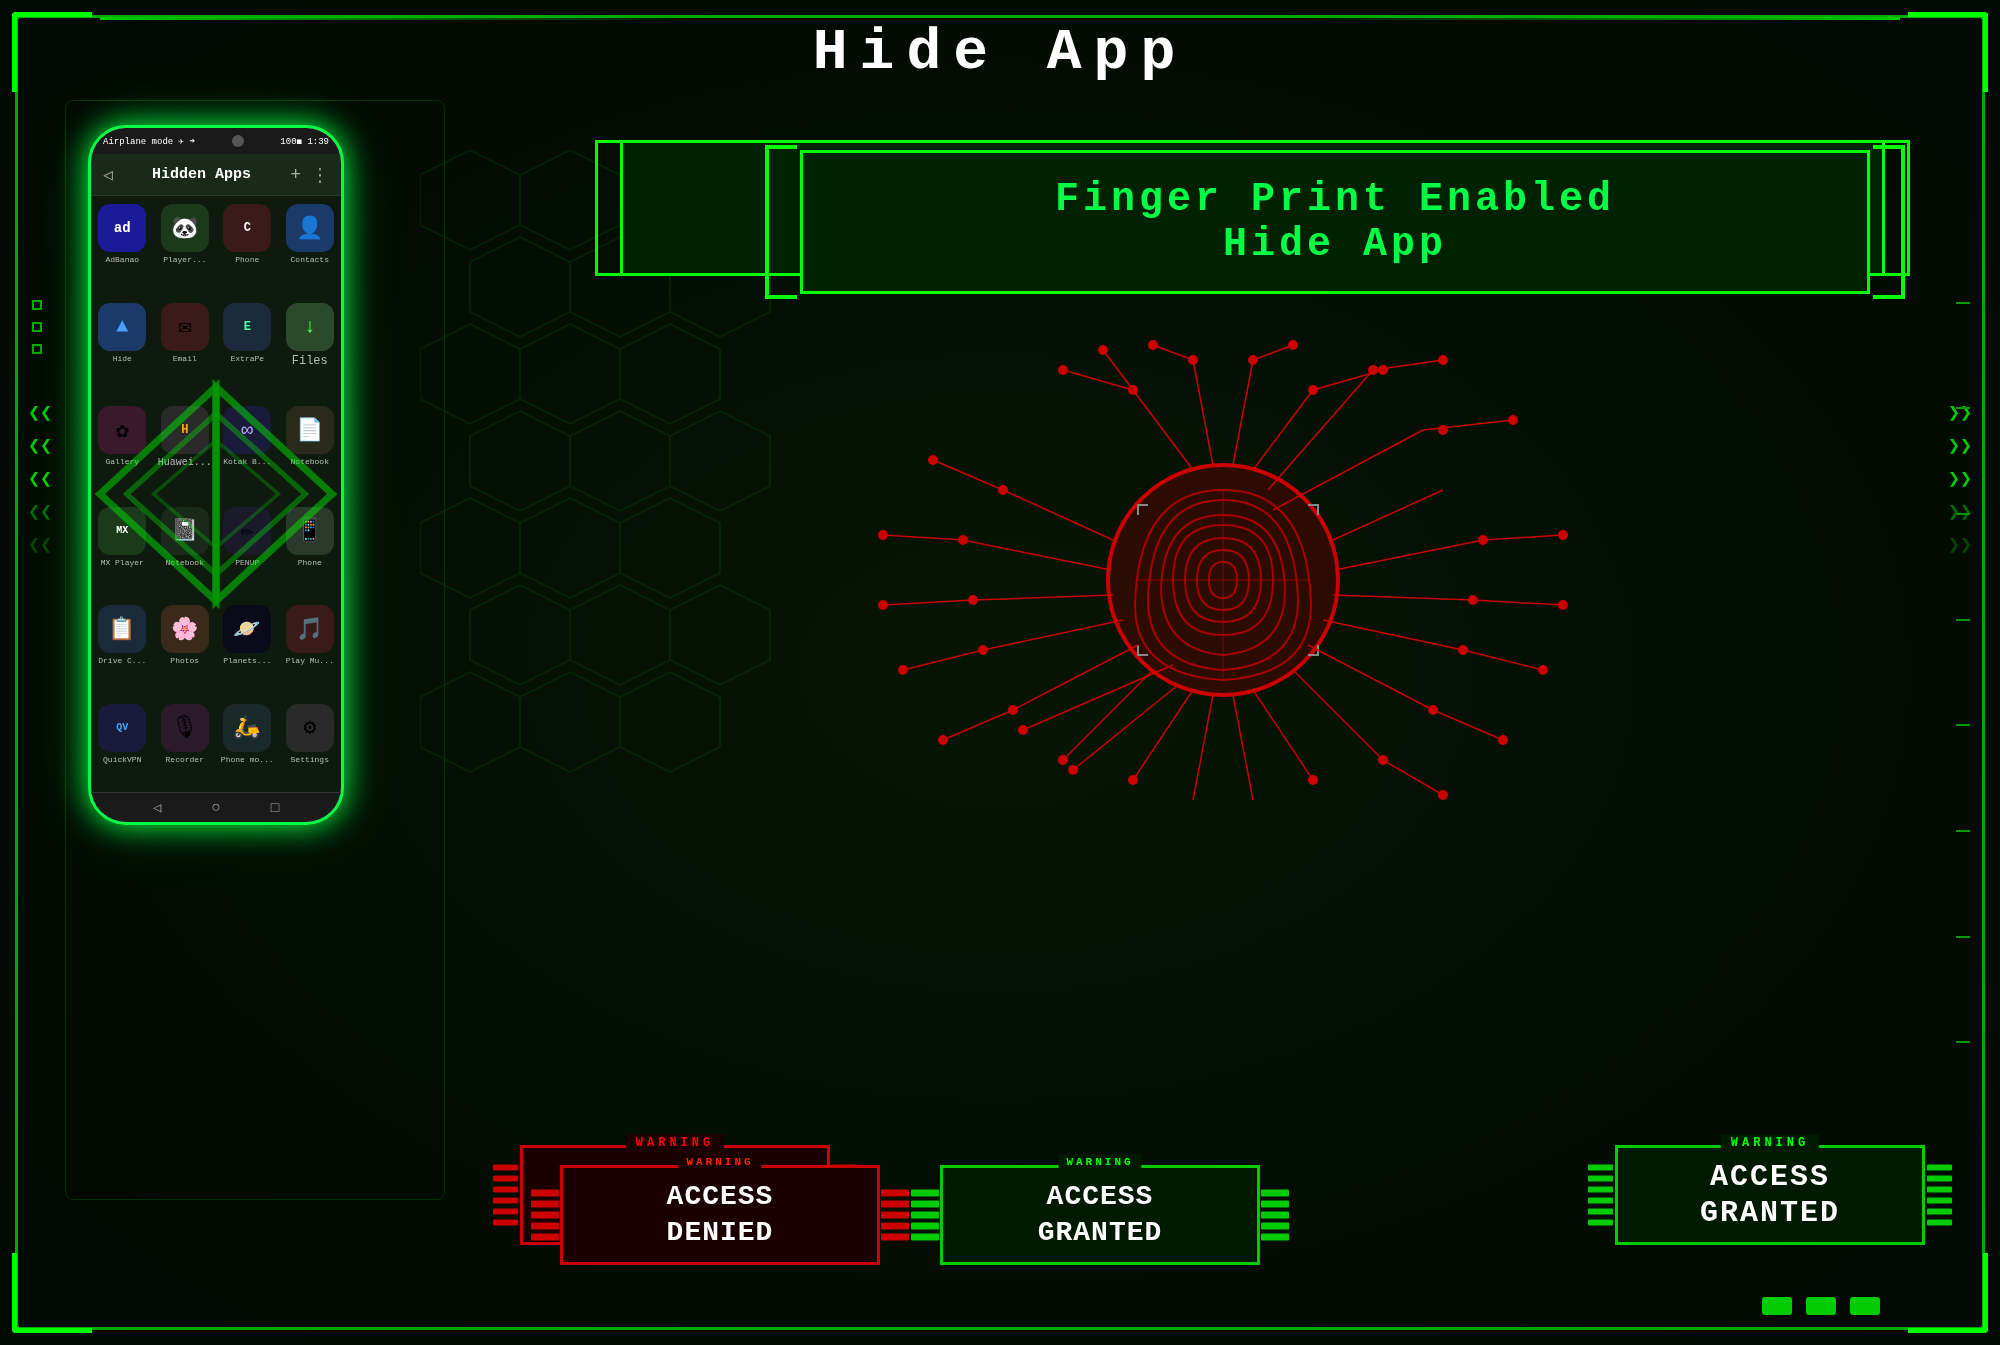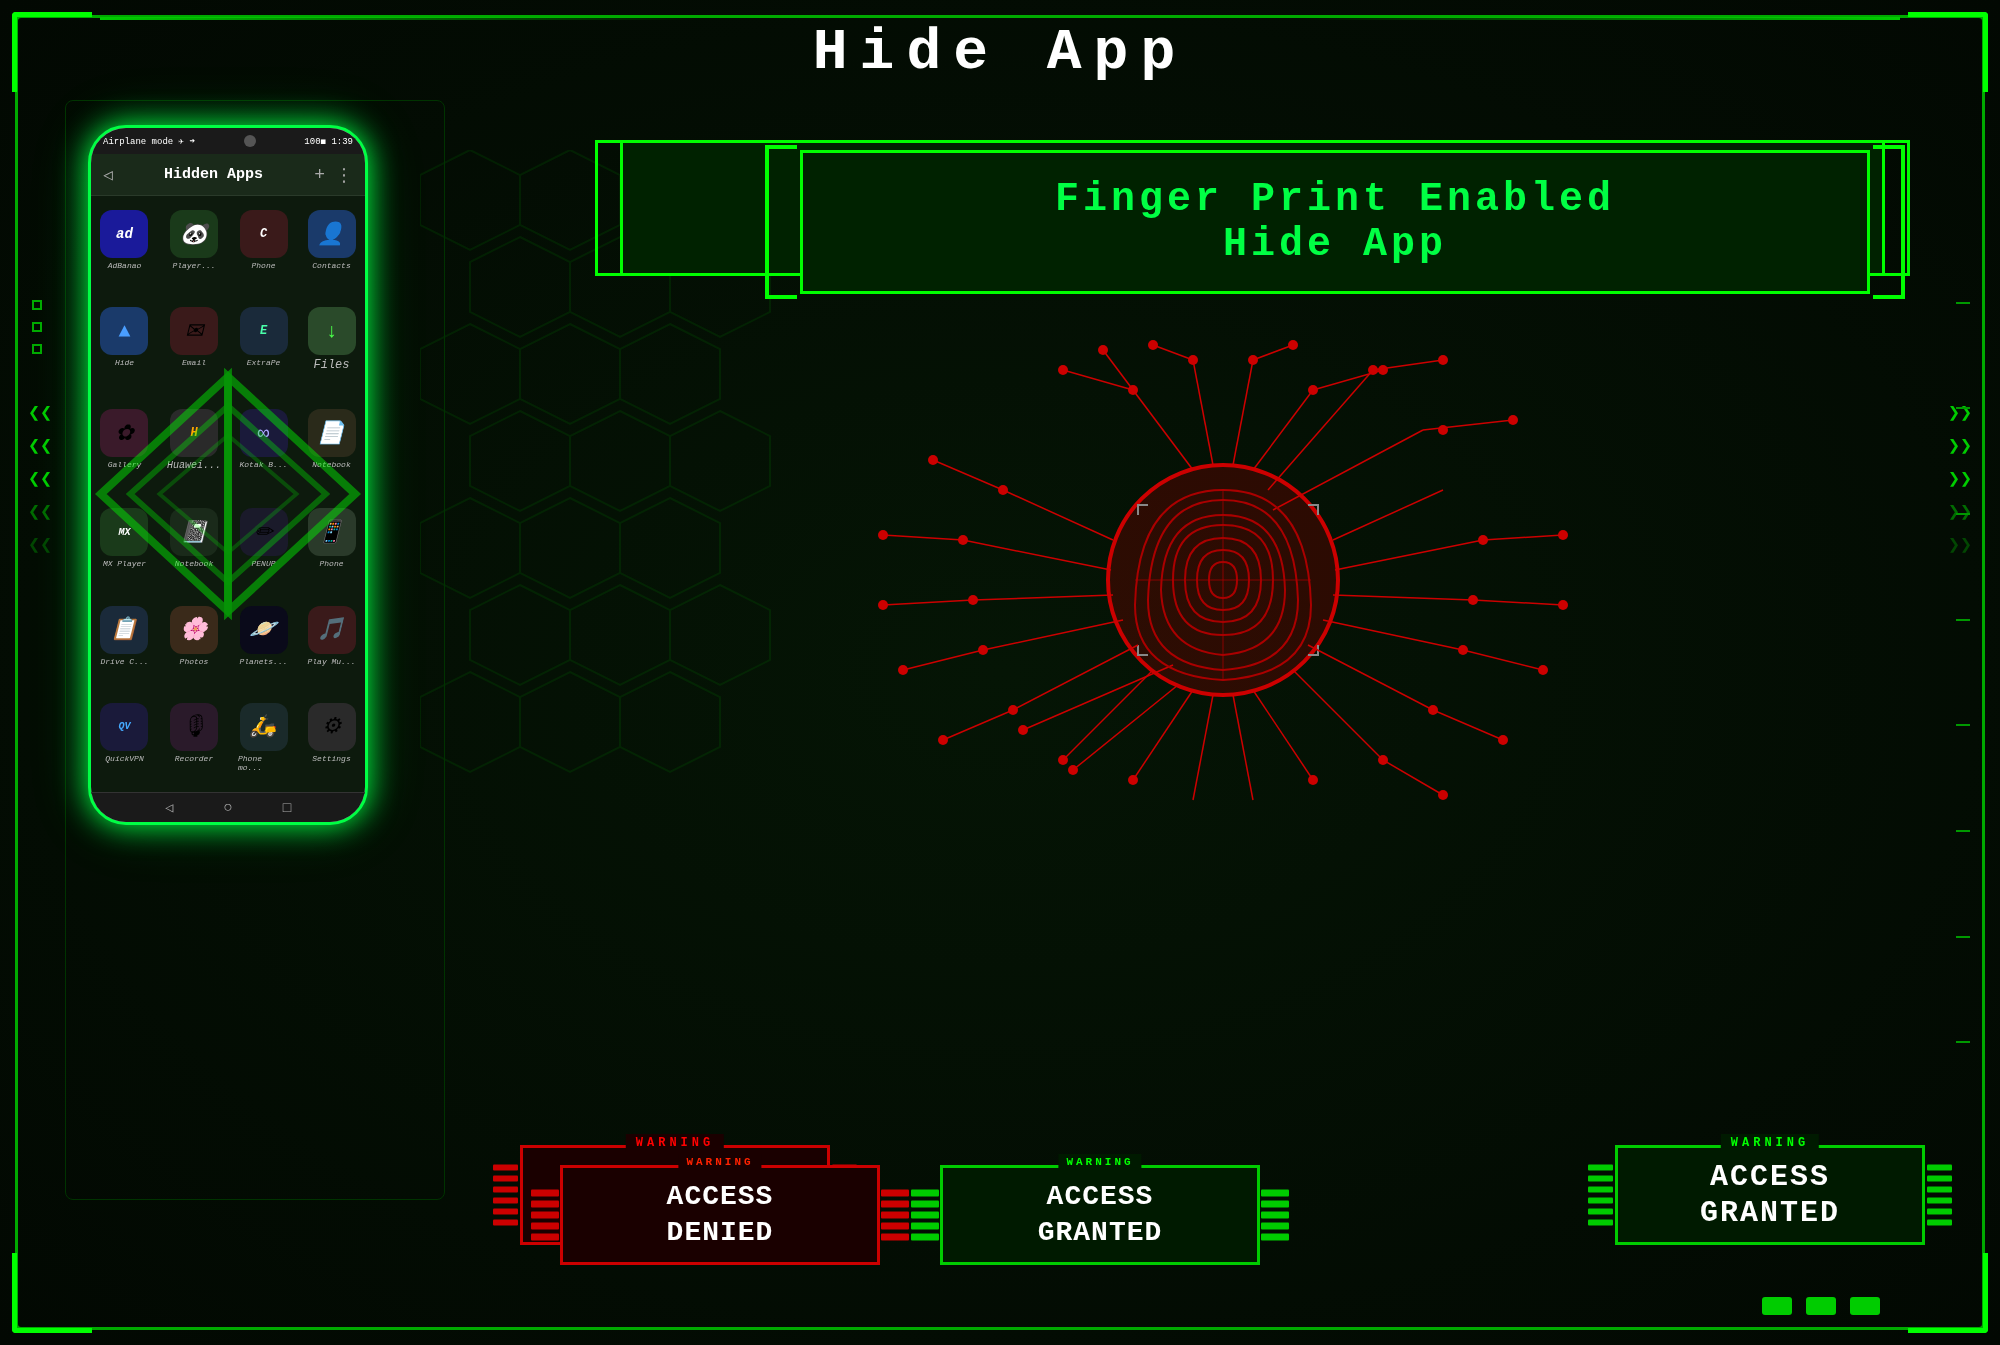--- a/index.html
+++ b/index.html
@@ -75,36 +75,36 @@
 <div style="position:absolute;right:28px;top:400px;display:flex;flex-direction:column;gap:8px;">
   <div style="color:#00cc00;font-size:20px;">❯❯</div>
   <div style="color:#00cc00;font-size:20px;">❯❯</div>
   <div style="color:#00cc00;font-size:20px;">❯❯</div>
   <div style="color:#00cc00;font-size:20px;opacity:0.5;">❯❯</div>
   <div style="color:#00cc00;font-size:20px;opacity:0.3;">❯❯</div>
 </div>
 
 <div style="position:absolute;left:65px;top:100px;width:380px;height:1100px;border:1px solid #003300;border-radius:8px;"></div>
 
-<div style="position:absolute;left:88px;top:125px;width:280px;height:700px;background:#a3a3a3;border-radius:38px;border:3px solid #00ff44;box-shadow:0 0 30px #00ff44,0 0 60px rgba(0,255,68,0.2);overflow:hidden;">
+<div style="position:absolute;left:88px;top:125px;width:256px;height:700px;background:#a3a3a3;border-radius:38px;border:3px solid #00ff44;box-shadow:0 0 30px #00ff44,0 0 60px rgba(0,255,68,0.2);overflow:hidden;">
 
   <div style="background:#1a1a1a;height:26px;display:flex;justify-content:space-between;align-items:center;padding:0 12px;font-size:9px;color:#fff;">
     <span>Airplane mode ✈ ➜</span>
     <span style="width:12px;height:12px;background:#555;border-radius:50%;display:inline-block;"></span>
     <span>100◼ 1:39</span>
   </div>
 
   <div style="background:#1a2a1a;height:42px;display:flex;align-items:center;padding:0 12px;gap:10px;border-bottom:1px solid #2a3a2a;">
     <span style="color:#aaa;font-size:16px;">◁</span>
     <span style="color:#fff;font-size:15px;font-weight:bold;flex:1;text-align:center;">Hidden Apps</span>
     <span style="color:#aaa;font-size:18px;">+</span>
     <span style="color:#aaa;font-size:18px;">⋮</span>
   </div>
 
-  <div style="display:grid;grid-template-columns:repeat(4,1fr);padding:6px;gap:13px;background:#0d1a0d;height:calc(100% - 96px);font-style:italic;">
+  <div style="display:grid;grid-template-columns:repeat(4,1fr);gap:0;background:#0d1a0d;height:calc(100% - 96px);">
 
     <div style="display:flex;flex-direction:column;align-items:center;padding:8px 2px;">
       <div style="width:48px;height:48px;border-radius:12px;background:#1a1a9a;margin-bottom:3px;display:flex;align-items:center;justify-content:center;font-size:14px;font-weight:bold;color:white;">ad</div>
       <span style="color:#bbb;font-size:8px;">AdBanao</span>
     </div>
     <div style="display:flex;flex-direction:column;align-items:center;padding:8px 2px;">
       <div style="width:48px;height:48px;border-radius:12px;background:#1a3a1a;margin-bottom:3px;display:flex;align-items:center;justify-content:center;font-size:22px;">🐼</div>
       <span style="color:#bbb;font-size:8px;">Player...</span>
     </div>
     <div style="display:flex;flex-direction:column;align-items:center;padding:8px 2px;">

